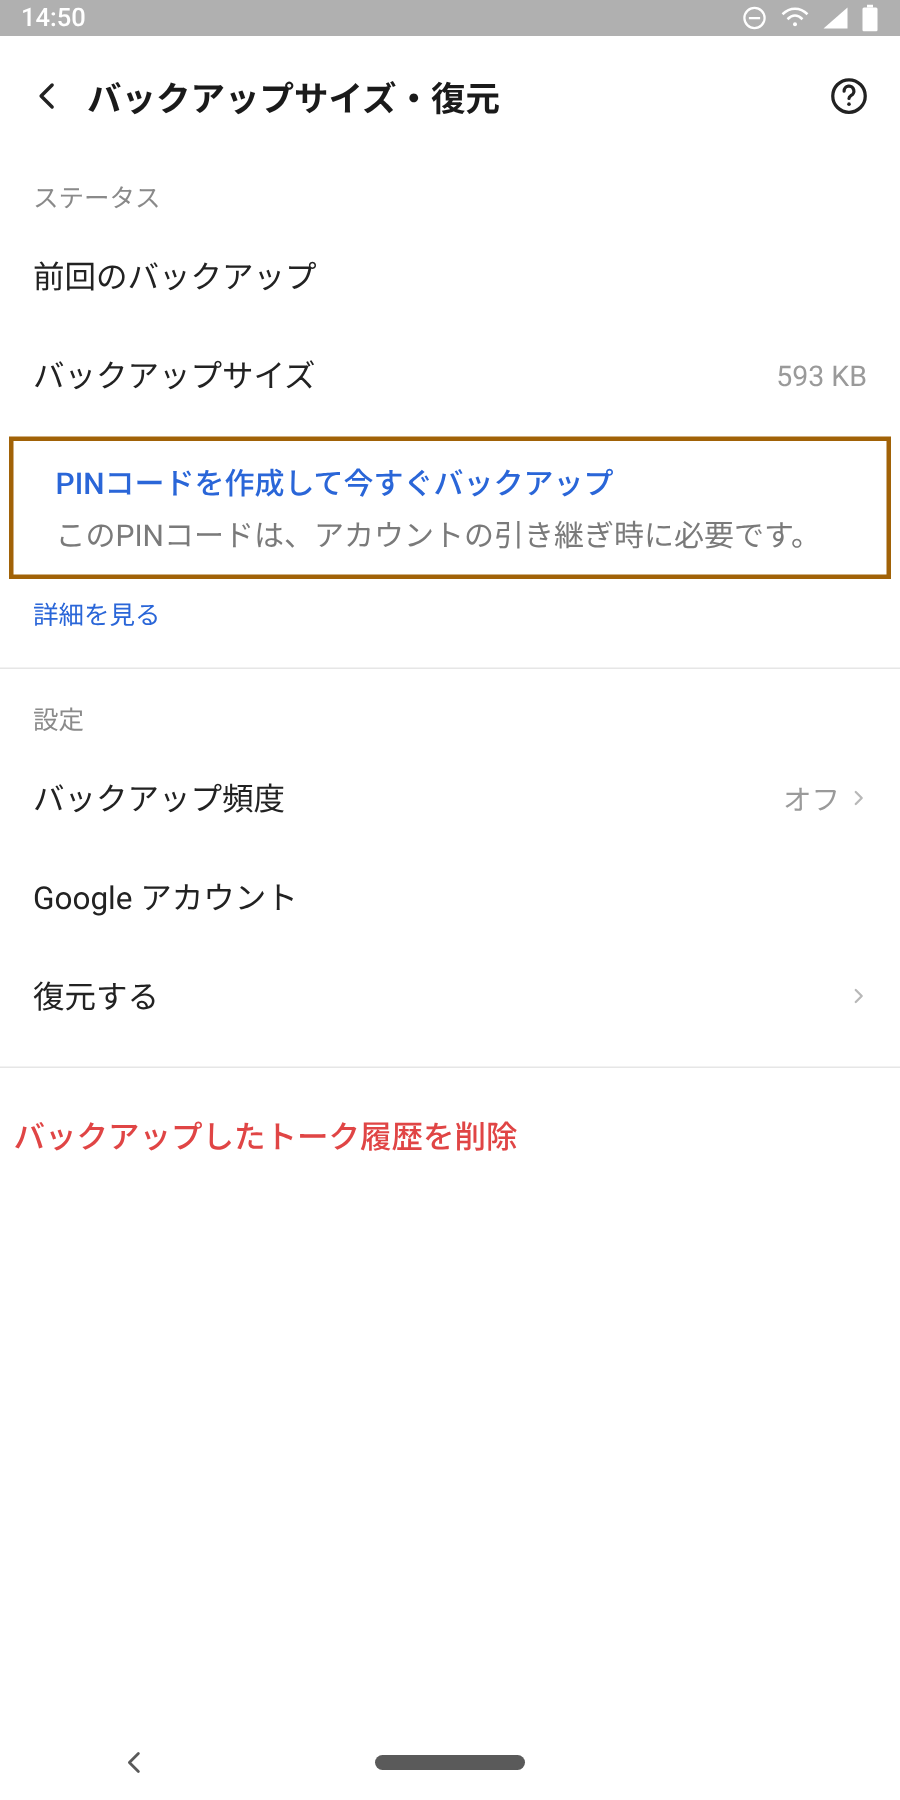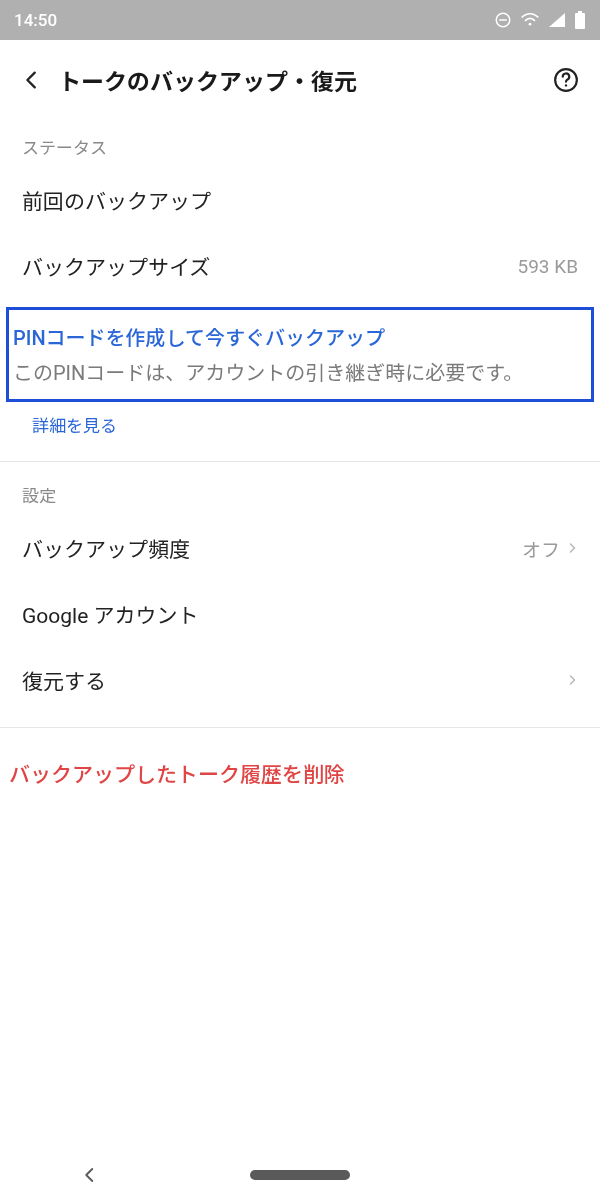--- a/index.html
+++ b/index.html
@@ -6,21 +6,21 @@
   body {
     font-family: -apple-system, BlinkMacSystemFont, "Segoe UI", Roboto, "Noto Sans JP", sans-serif;
     width: 600px;
     height: 1200px;
     background: #ffffff;
     color: #222;
     overflow: hidden;
     position: relative;
   }
   .status-bar {
-    height: 40px;
+    height: 24px;
     background: #b0b0b0;
     display: flex;
     align-items: center;
     justify-content: space-between;
     padding: 0 14px;
     color: #fff;
     font-size: 17px;
     font-weight: 500;
   }
   .status-right { display: flex; align-items: center; gap: 8px; }
@@ -66,39 +66,39 @@
     font-weight: 400;
   }
   .row-value {
     font-size: 19px;
     color: #9a9a9a;
     text-align: right;
   }
   .row-value.with-chevron { display: flex; align-items: center; gap: 6px; }
 
   .highlight-box {
-    border: 3px solid #1d4ed8;
+    border: 3px solid #a16207;
     margin: 8px 6px 0 6px;
-    padding: 12px 16px 12px 4px;
+    padding: 12px 16px 12px 28px;
   }
   .highlight-title {
     color: #2a66d8;
     font-size: 20px;
     font-weight: 500;
     margin-bottom: 8px;
   }
   .highlight-sub {
     color: #7a7a7a;
     font-size: 20px;
     line-height: 1.4;
   }
   .link-more {
     color: #2a66d8;
     font-size: 17px;
-    padding: 10px 22px 18px 32px;
+    padding: 10px 22px 18px 22px;
     display: block;
   }
 
   .divider {
     height: 1px;
     background: #e6e6e6;
     margin: 6px 0;
   }
 
   .obscured {
@@ -167,21 +167,21 @@
     </svg>
   </div>
 </div>
 
 <div class="header">
   <div class="back-btn">
     <svg width="22" height="22" viewBox="0 0 24 24" fill="none" stroke="#222" stroke-width="2.5" stroke-linecap="round" stroke-linejoin="round">
       <polyline points="15 4 7 12 15 20"></polyline>
     </svg>
   </div>
-  <div class="header-title">トークのバックアップ・復元</div>
+  <div class="header-title">バックアップサイズ・復元</div>
   <div class="help-btn">
     <svg width="26" height="26" viewBox="0 0 24 24" fill="none" stroke="#222" stroke-width="2">
       <circle cx="12" cy="12" r="10"></circle>
       <path d="M9 9a3 3 0 1 1 4.2 2.7c-.8.5-1.2 1-1.2 1.8" stroke-linecap="round"></path>
       <circle cx="12" cy="17" r="1.1" fill="#222" stroke="none"></circle>
     </svg>
   </div>
 </div>
 
 <div class="section-label">ステータス</div>

